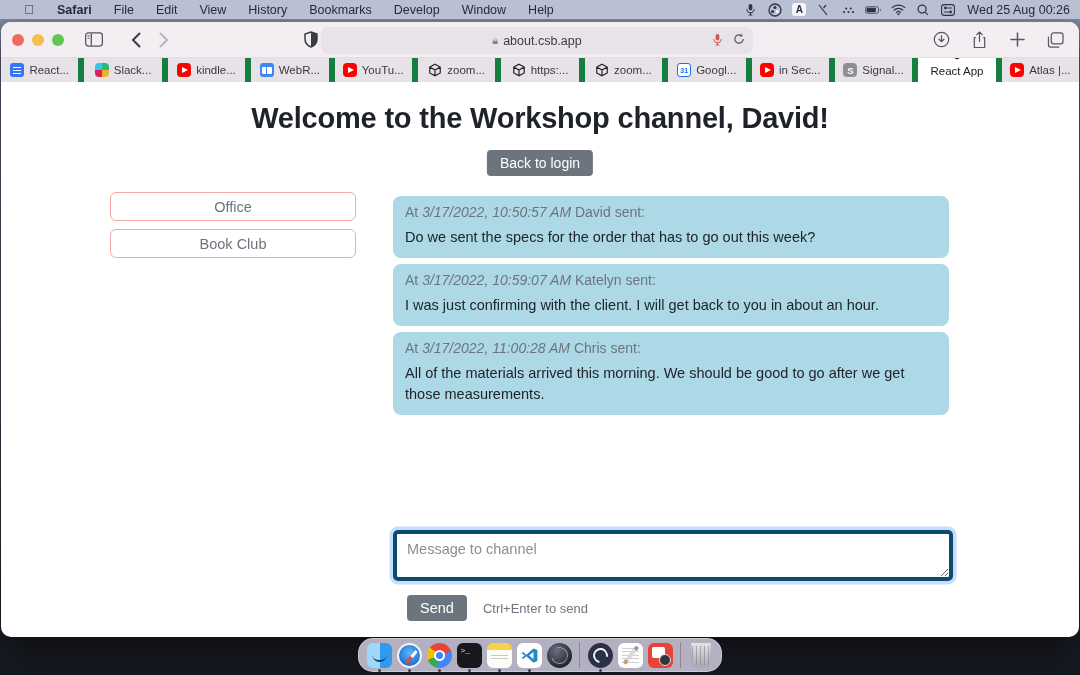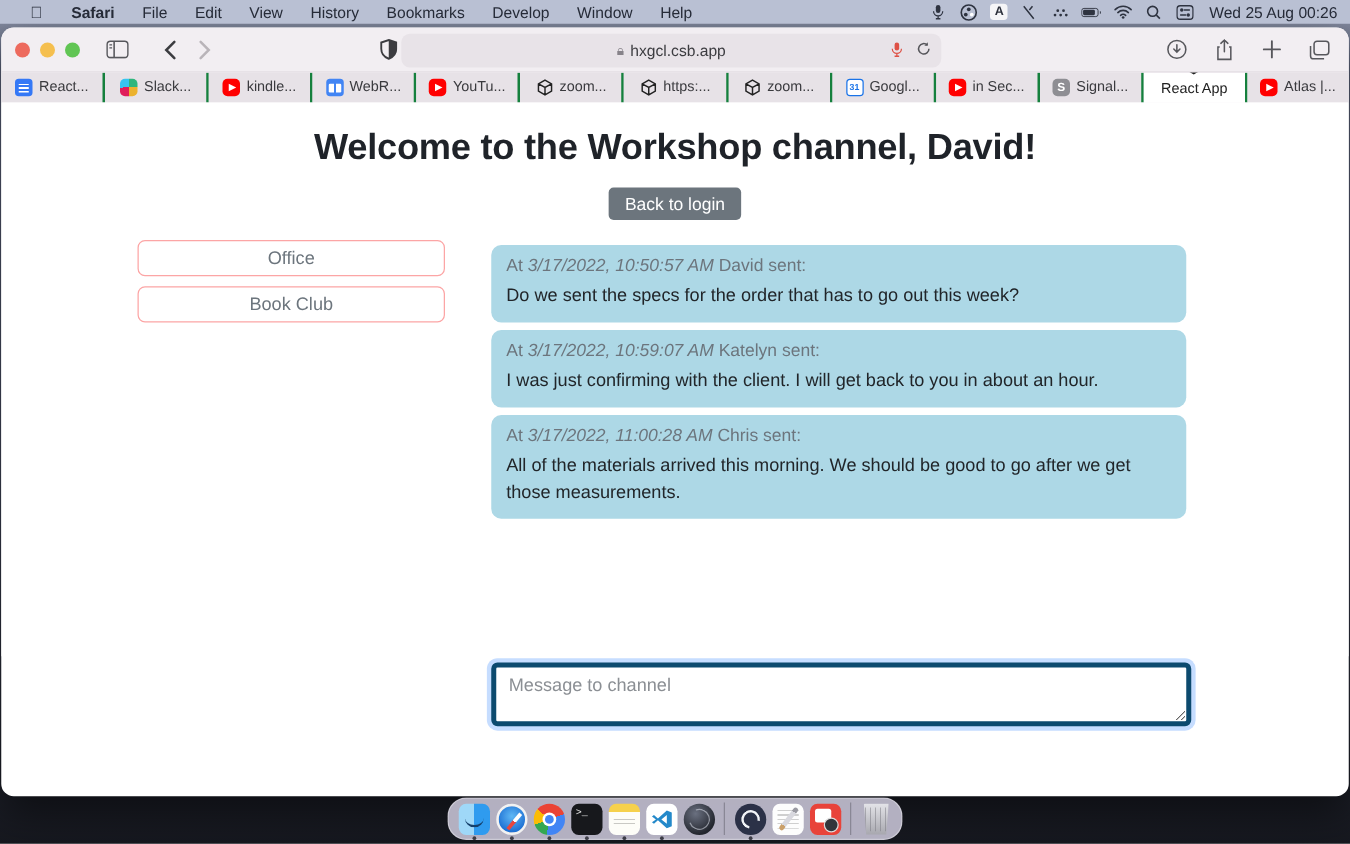--- a/index.html
+++ b/index.html
@@ -38,21 +38,21 @@
     background:#e8e3e8; border-radius:7px; display:flex; align-items:center; justify-content:center;
     font-size:12.5px; color:#3c3c40; }
   .addressbar .lock { margin-right:5px; color:#87838a; font-size:11px; }
   .addressbar .bar-mic { position:absolute; right:30px; }
   .addressbar .bar-reload { position:absolute; right:8px; color:#55555a; }
   .right-cluster { position:absolute; right:10px; display:flex; gap:10px; align-items:center; }
 
   
   .tabstrip { height:24px; display:flex; background:#ebe6eb; }
   .tab { flex:1 1 0; display:flex; align-items:center; justify-content:center; gap:5px;
-    font-size:11.5px; color:#3a3a3e; background:#e7e2e7; border-right:2px solid #15803d;
+    font-size:11.5px; color:#3a3a3e; background:#e7e2e7; border-right:6px solid #15803d;
     overflow:hidden; white-space:nowrap; }
   .tab:last-child { border-right:none; }
   .tab.active { background:#ffffff; color:#222;flex-direction:column; }
   .fav { width:14px; height:14px; flex:0 0 auto; position:relative; border-radius:3px; }
   .fav-doc { background:#3478f6; }
   .fav-doc::after { content:""; position:absolute; left:3px; top:4px; width:8px; height:7px;
     background:repeating-linear-gradient(#fff 0 1.2px, transparent 1.2px 3px); }
   .fav-youtube { background:#f00; border-radius:4px; }
   .fav-youtube::after { content:""; position:absolute; left:5px; top:4px;
     border-left:6px solid #fff; border-top:3px solid transparent; border-bottom:3px solid transparent; }
@@ -250,21 +250,21 @@
         </svg>
     </span>
     <span class="tbtn shield-btn">
       <svg width="14" height="17" viewBox="0 0 14 17">
           <path d="M7 1l6 2v5c0 4-2.7 6.8-6 8-3.3-1.2-6-4-6-8V3z" fill="none" stroke="#3c3c40" stroke-width="1.5"></path>
           <path d="M7 1l6 2v5c0 4-2.7 6.8-6 8z" fill="#3c3c40"></path>
         </svg>
     </span>
     <div class="addressbar">
       <span class="lock">🔒︎</span>
-      <span>hxgcl.csb.app</span>
+      <span>about.csb.app</span>
       <span class="bar-mic">
         <svg width="11" height="13" viewBox="0 0 12 14">
             <rect x="4" y="1" width="4" height="7" rx="2" fill="#de5146"></rect>
             <path d="M2 6.5a4 4 0 0 0 8 0M6 10.5v2.5M4 13h4" stroke="#de5146" stroke-width="1.1" fill="none"></path>
           </svg>
       </span>
       <span class="bar-reload">
         <svg width="12" height="12" viewBox="0 0 13 13">
             <path d="M11 6.5a4.5 4.5 0 1 1-1.4-3.2" fill="none" stroke="#55555a" stroke-width="1.3"></path>
             <path d="M10 0.8v3h-3z" fill="#55555a"></path>
@@ -399,20 +399,24 @@
           <span class="msg-time">3/17/2022, 11:00:28 AM</span>
           <span>Chris sent:</span>
         </div>
         <div class="msg-body">All of the materials arrived this morning. We should be good to go after we get those measurements.</div>
       </div>
     </div>
 
     <div class="composer">
       <textarea autofocus="" placeholder="Message to channel" style=""></textarea>
     </div>
+    <div class="send-row">
+      <button class="send-btn">Send</button>
+      <span class="send-hint">Ctrl+Enter to send</span>
+    </div>
   </div>
 </div>
 
 <div class="dock">
   <div class="dock-item running">
       <span class="di di-finder"></span>
     </div>
   <div class="dock-item running">
       <span class="di di-safari"></span>
     </div>

